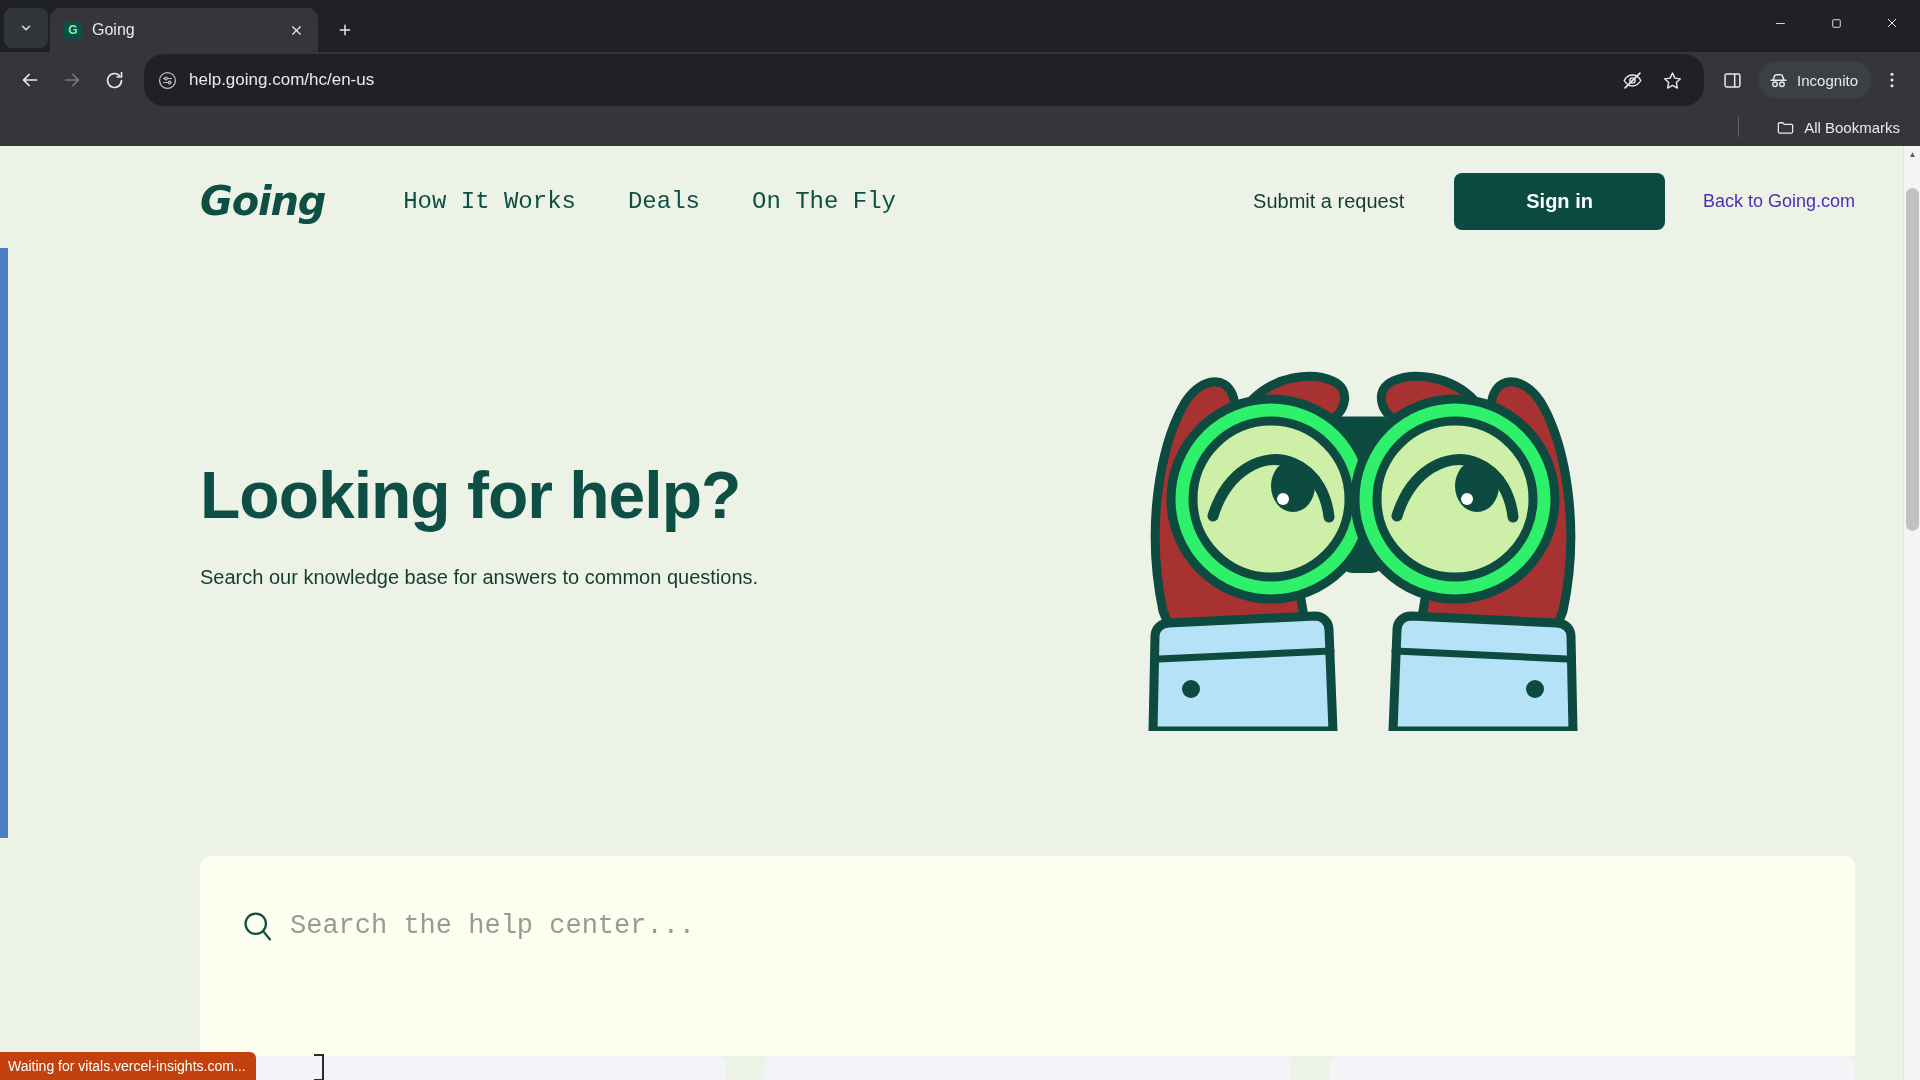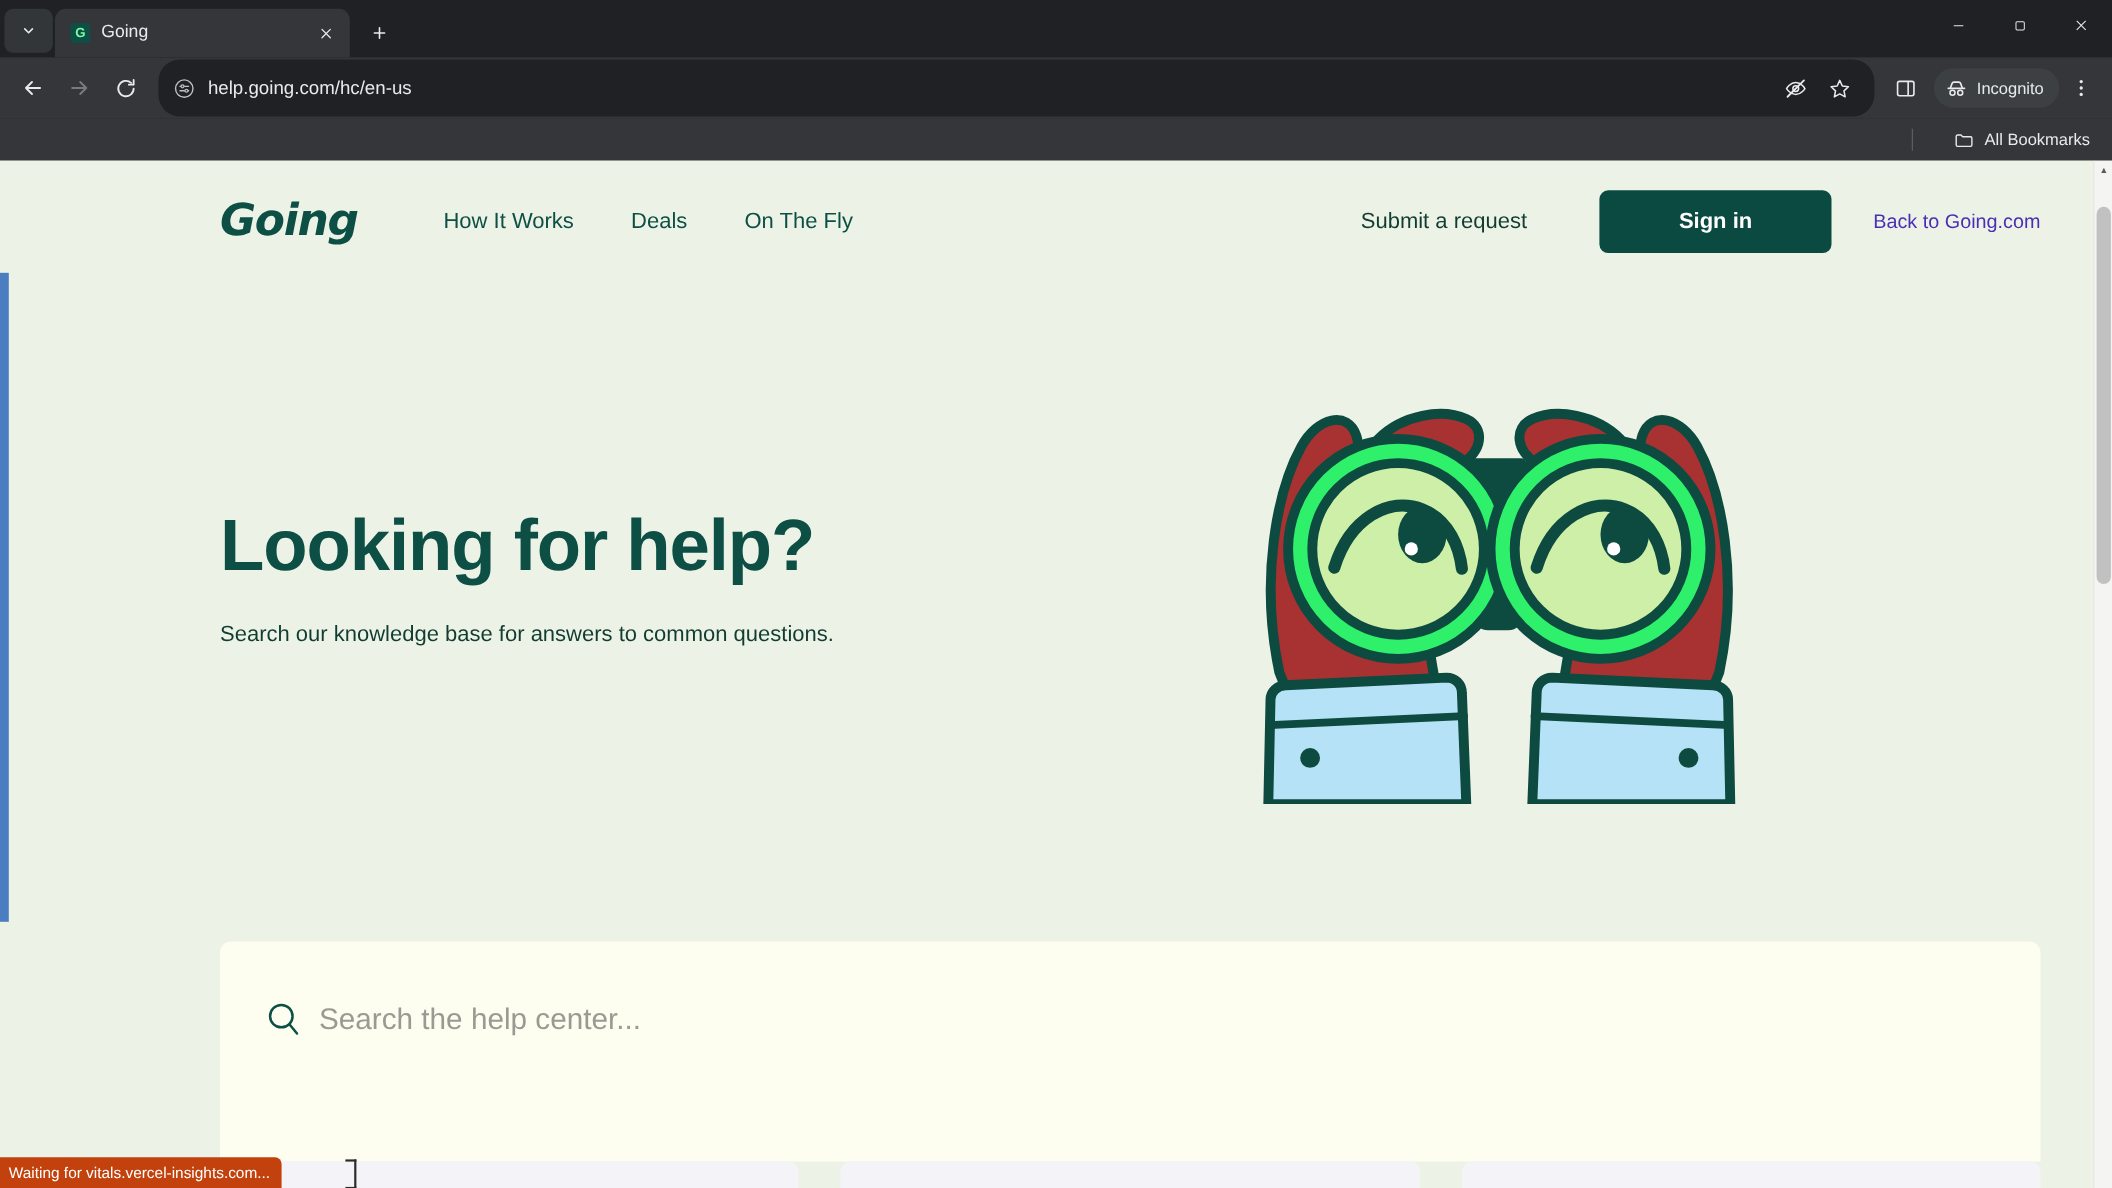--- a/index.html
+++ b/index.html
@@ -101,44 +101,44 @@
   }
 
   
   .site-header {
     height: 110px; display: flex; align-items: center;
     padding: 0 48px 0 200px;
   }
   .logo { font-size: 40px; font-weight: 800; color: #0d4f45; letter-spacing: -1.2px;
           font-family: "DejaVu Sans", sans-serif; font-style: italic; }
   .nav-links { display: flex; align-items: center; gap: 52px; margin-left: 78px; }
-  .nav-links a { color: #0d4f45; font-size: 20px; text-decoration: none; font-weight: 500; cursor: pointer; }
+  .nav-links a { color: #0d4f45; font-size: 24px; text-decoration: none; font-weight: 500; cursor: pointer; font-family: Liberation Mono, monospace; }
   .header-right { margin-left: auto; display: flex; align-items: center; gap: 0; }
-  .submit-req { color: #123c32; font-size: 20px; font-weight: 500; cursor: pointer; margin-right: 66px; }
+  .submit-req { color: #123c32; font-size: 20px; font-weight: 500; cursor: pointer; margin-right: 50px; }
   .signin-btn {
     background: #0b4a41; color: #ffffff; font-size: 20px; font-weight: 700;
     padding: 17px 72px; border-radius: 8px; border: none; cursor: pointer;
     font-family: "Liberation Sans", sans-serif;
   }
   .back-link { color: #4a2fb5; font-size: 18px; text-decoration: none; cursor: pointer; margin-left: 38px; }
 
   
   .hero { display: flex; padding: 0 48px 0 200px; align-items: flex-start; position: relative; height: 600px; }
   .hero-text { padding-top: 205px; }
   .hero-h1 { font-size: 66px; color: #0d4f45; font-weight: 700; letter-spacing: -1px; line-height: 1.05; }
   .hero-p { font-size: 20px; color: #123c32; margin-top: 36px; }
   .hero-art { position: absolute; right: 280px; top: 55px; width: 520px; height: 420px; }
 
   
   .search-card {
     margin: 0 48px 0 200px; background: #fdfdf0;
     border-radius: 10px 10px 0 0; height: 200px;
     padding: 52px 40px 0 40px;
   }
-  .search-row { display: flex; align-items: center; gap: 14px; }
+  .search-row { display: flex; align-items: center; gap: 14px; font-family: Liberation Mono, monospace; }
   .search-placeholder { font-size: 27px; color: #9a9a93; }
 
   .cards-row { margin: 0 48px 0 200px; display: flex; gap: 38px; padding-bottom: 0; }
   .skel-card { flex: 1; height: 80px; background: #f4f4f8; border-radius: 10px 10px 0 0; }
 
   
   .caret {
     position: absolute; left: 318px; top: 908px; width: 2px; height: 26px;
     z-index: 20;
   }

